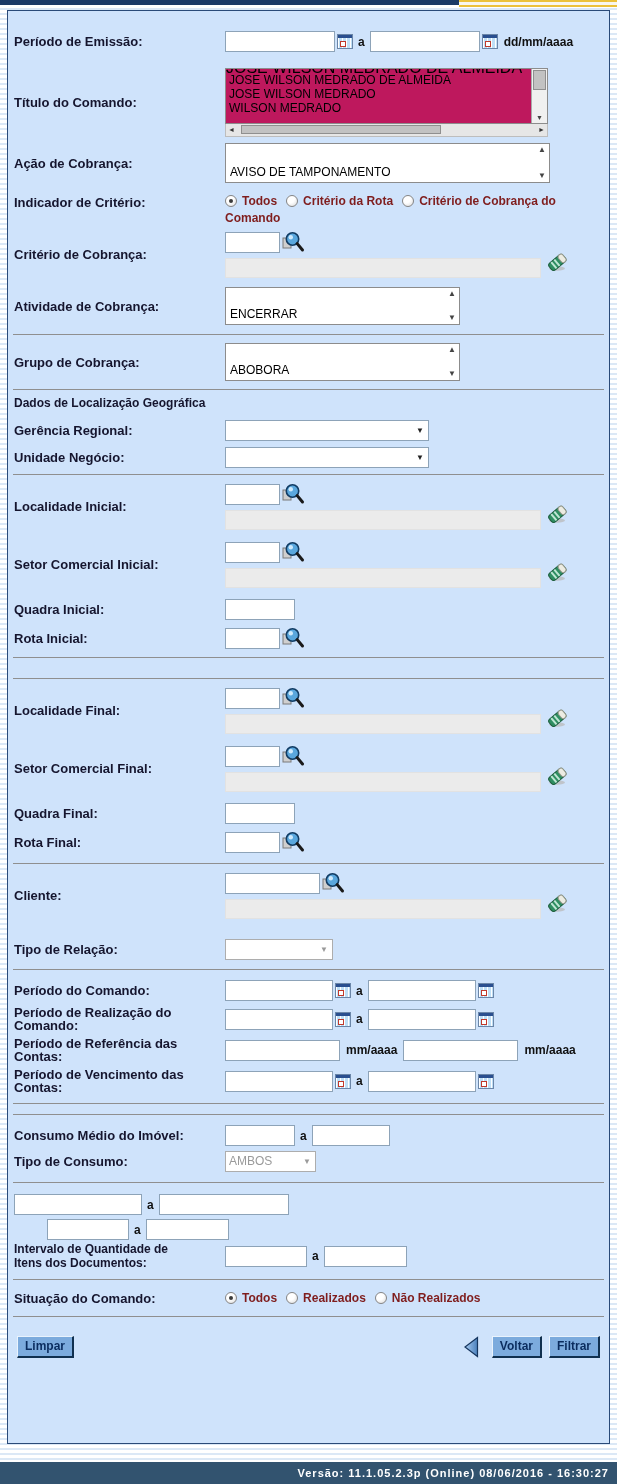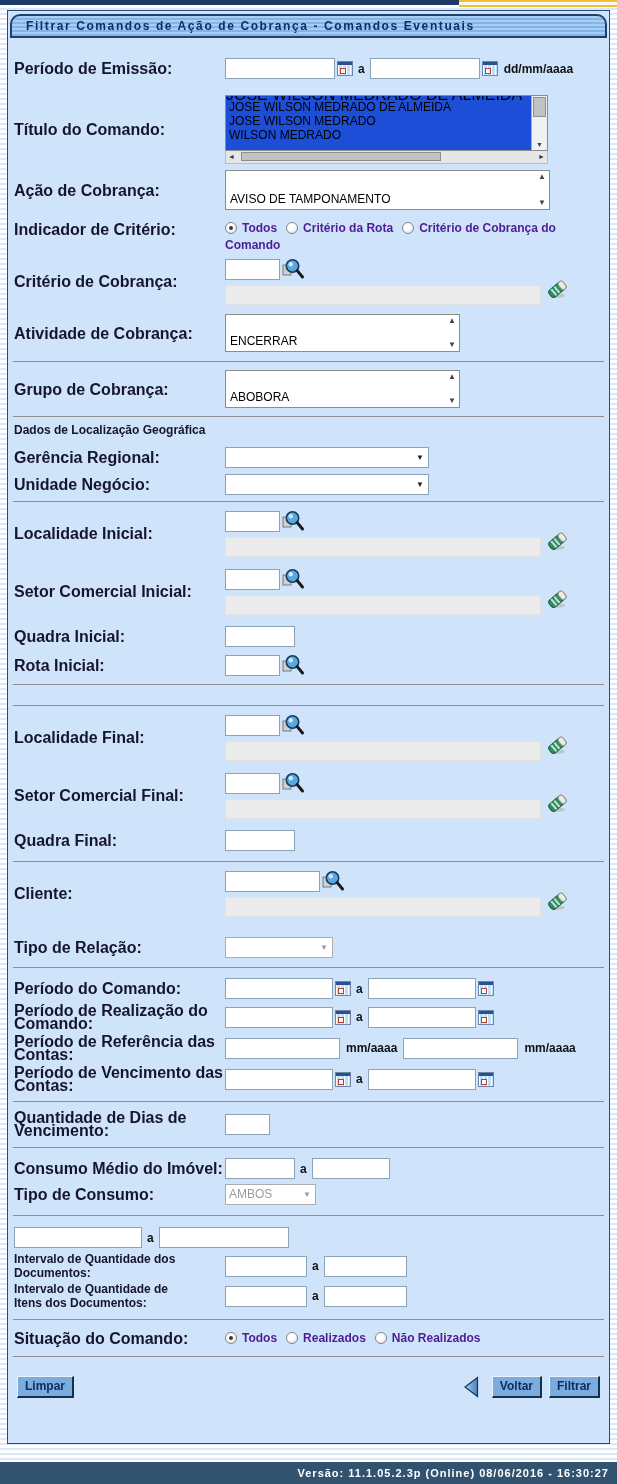--- a/index.html
+++ b/index.html
@@ -19,21 +19,21 @@
     background:#cfe3fb; border:1px solid #2a4a78; overflow:hidden;
   }
   .titlebar {
     margin:3px 2px 0 2px; height:24px;
     border:2px solid #1e3f70; border-radius:10px 10px 0 0;
     background: repeating-linear-gradient(180deg,#aacdf4 0 2px,#84b3e6 2px 4px);
     color:#0d2f66; font-weight:bold; font-size:12px; letter-spacing:1.6px;
     line-height:20px; padding-left:14px;
   }
   .row { display:flex; align-items:center; padding:0 6px; }
-  .lbl { flex:0 0 211px; font-weight:bold; font-size:16px; color:#15152e; line-height:13px; }
+  .lbl { flex:0 0 211px; font-weight:bold; font-size:13px; color:#15152e; line-height:13px; }
   .lbl-narrow { flex:0 0 178px; font-weight:bold; font-size:12px; color:#15152e; line-height:14px; }
   .fld { display:flex; align-items:center; }
   .fld-col { display:flex; flex-direction:column; gap:5px; }
   .inline { display:flex; align-items:center; }
   .inp { height:21px; border:1px solid #8da3b8; background:#fff; font-size:12px; padding:0 2px; }
   .w110{width:110px} .w108{width:108px} .w115{width:115px} .w95{width:95px}
   .w82{width:82px} .w83{width:83px} .w78{width:78px} .w70{width:70px}
   .w55{width:55px} .w45{width:45px} .w128{width:128px} .w130{width:130px}
   .sep-a { font-weight:bold; font-size:12px; color:#111; margin:0 5px; }
   .fmt { font-weight:bold; font-size:12px; color:#111; margin-left:6px; }
@@ -48,39 +48,39 @@
   .cal::after { content:""; position:absolute; left:2px; top:6px; width:4px; height:4px; background:#fff; border:1px solid #c0392b; }
   .lens { margin-left:2px; cursor:pointer; line-height:0; }
   .eraser { margin-left:5px; position:relative; top:-6px; cursor:pointer; line-height:0; }
   .grayfield { width:316px; height:20px; background:#ebebeb; border:1px solid #e2e2e2; }
   .combo { position:relative; height:21px; border:1px solid #8da3b8; background:#fff; font-size:12px; line-height:19px; padding:0 16px 0 3px; color:#000; cursor:pointer; }
   .combo .arr { position:absolute; right:4px; top:6px; font-size:8px; color:#222; line-height:8px; }
   .combo.disabled { border-color:#adadad; color:#9a9a9a; cursor:default; }
   .combo.disabled .arr { color:#9a9a9a; }
   .w204{width:204px} .w108c{width:108px} .w91{width:91px}
   .listwrap { display:flex; flex-direction:column; }
-  .listbox { position:relative; width:323px; height:56px; border:1px solid #8c8c8c; background:#1d4ed8; overflow:hidden; }
+  .listbox { position:relative; width:323px; height:56px; border:1px solid #8c8c8c; background:#be185d; overflow:hidden; }
   .list-items { position:absolute; left:0; top:0; right:16px; }
   .list-item { font-size:12px; color:#000; line-height:14px; padding-left:3px; white-space:nowrap; }
   .sliver { height:4px; overflow:hidden; }
   .sliver > div { margin-top:-10px; }
   .vscroll { position:absolute; top:0; right:0; bottom:0; width:16px; background:#f0f0f0; border-left:1px solid #aaa; }
   .vthumb { position:absolute; top:1px; left:1px; right:1px; height:20px; background:#c2c2c2; border:1px solid #8f8f8f; }
   .varrow { position:absolute; bottom:1px; left:0; right:0; text-align:center; font-size:7px; color:#444; line-height:8px; }
   .hscroll { position:relative; width:323px; height:13px; background:#e6e6e6; border:1px solid #bdbdbd; border-top:none; }
   .harrow-l { position:absolute; left:2px; top:2px; font-size:7px; color:#333; }
   .harrow-r { position:absolute; right:2px; top:2px; font-size:7px; color:#333; }
   .hthumb { position:absolute; left:15px; top:1px; width:200px; height:9px; background:#c2c2c2; border:1px solid #8f8f8f; }
   .selbox { position:relative; border:1px solid #8c8c8c; background:#fff; }
   .selbox .val { position:absolute; left:4px; bottom:3px; font-size:12px; color:#000; white-space:nowrap; }
   .selbox .up { position:absolute; top:2px; right:3px; font-size:8px; color:#444; line-height:8px; }
   .selbox .dn { position:absolute; bottom:2px; right:3px; font-size:8px; color:#444; line-height:8px; }
   .bigsel { width:325px; height:40px; }
   .medsel { width:235px; height:38px; }
-  .radios { font-size:12px; font-weight:bold; color:#4c1d95; line-height:17px; width:374px; }
+  .radios { font-size:12px; font-weight:bold; color:#7f1d1d; line-height:17px; width:374px; }
   .radio { display:inline-block; width:12px; height:12px; border-radius:50%; border:1px solid #858585;
            background: radial-gradient(circle at 35% 30%, #ffffff 40%, #d8d8d8); vertical-align:-2px; position:relative; cursor:pointer; }
   .radio.checked::after { content:""; position:absolute; left:3px; top:3px; width:4px; height:4px; border-radius:50%; background:#3a3a3a; }
   .radlbl { margin:0 9px 0 5px; }
   .hr { height:1px; background:#8f8f8f; margin:0 5px; }
   .geo-header { padding:0 6px; font-weight:bold; font-size:12px; color:#15152e; }
   .btnrow { display:flex; justify-content:space-between; align-items:center; padding:0 9px; }
   .btn {
     font-family:"Liberation Sans",sans-serif; font-weight:bold; font-size:12px; color:#0a2c5e;
     background:#7cabdd; padding:2px 7px 3px 7px; cursor:pointer;
@@ -100,21 +100,20 @@
   .mt27{margin-top:19px} .sp20{height:20px}
   .ml33{margin-left:33px}
 </style>
 </head>
 <body>
 
 <div class="topbar"></div>
 <div class="topbar-yellow"></div>
 
 <div class="panel">
-  <div class="titlebar">Filtrar Comandos de Ação de Cobrança - Comandos Eventuais</div>
 
   <div class="row mt20">
     <div class="lbl">Período de Emissão:</div>
     <div class="fld">
       <input class="inp w110" style="">
       <span class="cal"></span>
       <span class="sep-a">a</span>
       <input class="inp w110" style="">
       <span class="cal"></span>
       <span class="fmt">dd/mm/aaaa</span>
@@ -378,20 +377,34 @@
         </span>
       </div>
     </div>
   </div>
 
   <div class="row mt11">
     <div class="lbl">Quadra Final:</div>
     <input class="inp w70" style="">
   </div>
 
+  <div class="row mt7">
+    <div class="lbl">Rota Final:</div>
+    <div class="inline">
+      <input class="inp w55" style="">
+      <span class="lens">
+        <svg width="23" height="22" viewBox="0 0 23 22">
+            <rect x="1" y="7" width="8" height="10" fill="#cfcfcf" stroke="#7a7a7a"></rect>
+            <circle cx="10.5" cy="8" r="6.2" fill="#5aa7dd" stroke="#123c63" stroke-width="1.6"></circle>
+            <circle cx="8.8" cy="6.2" r="2.2" fill="#cfeafc"></circle>
+            <line x1="15.2" y1="12.6" x2="20.5" y2="19" stroke="#1a1a1a" stroke-width="3" stroke-linecap="round"></line>
+          </svg>
+      </span>
+    </div>
+  </div>
 
   <div class="hr mt10"></div>
 
   <div class="row mt8">
     <div class="lbl">Cliente:</div>
     <div class="fld-col">
       <div class="inline">
         <input class="inp w95" style="">
         <span class="lens">
           <svg width="23" height="22" viewBox="0 0 23 22">
@@ -463,24 +476,20 @@
       <input class="inp w108" style="">
       <span class="cal"></span>
       <span class="sep-a">a</span>
       <input class="inp w108" style="">
       <span class="cal"></span>
     </div>
   </div>
 
   <div class="hr mt9"></div>
 
-  <div class="row mt9">
-    <div class="lbl">Quantidade de Dias de Vencimento:</div>
-    <input class="inp w45" style="">
-  </div>
 
   <div class="hr mt10"></div>
 
   <div class="row mt10">
     <div class="lbl">Consumo Médio do Imóvel:</div>
     <div class="fld">
       <input class="inp w70" style="">
       <span class="sep-a">a</span>
       <input class="inp w78" style="">
     </div>
@@ -493,21 +502,20 @@
   <div class="hr mt10"></div>
 
   <div class="row mt11">
     <div class="fld">
       <input class="inp w128" style="">
       <span class="sep-a">a</span>
       <input class="inp w130" style="">
     </div>
   </div>
   <div class="row mt4">
-    <div class="lbl-narrow">Intervalo de Quantidade dos Documentos:</div>
     <div class="fld ml33">
       <input class="inp w82" style="">
       <span class="sep-a">a</span>
       <input class="inp w83" style="">
     </div>
   </div>
   <div class="row mt2">
     <div class="lbl-narrow">Intervalo de Quantidade de Itens dos Documentos:</div>
     <div class="fld ml33">
       <input class="inp w82" style="">

